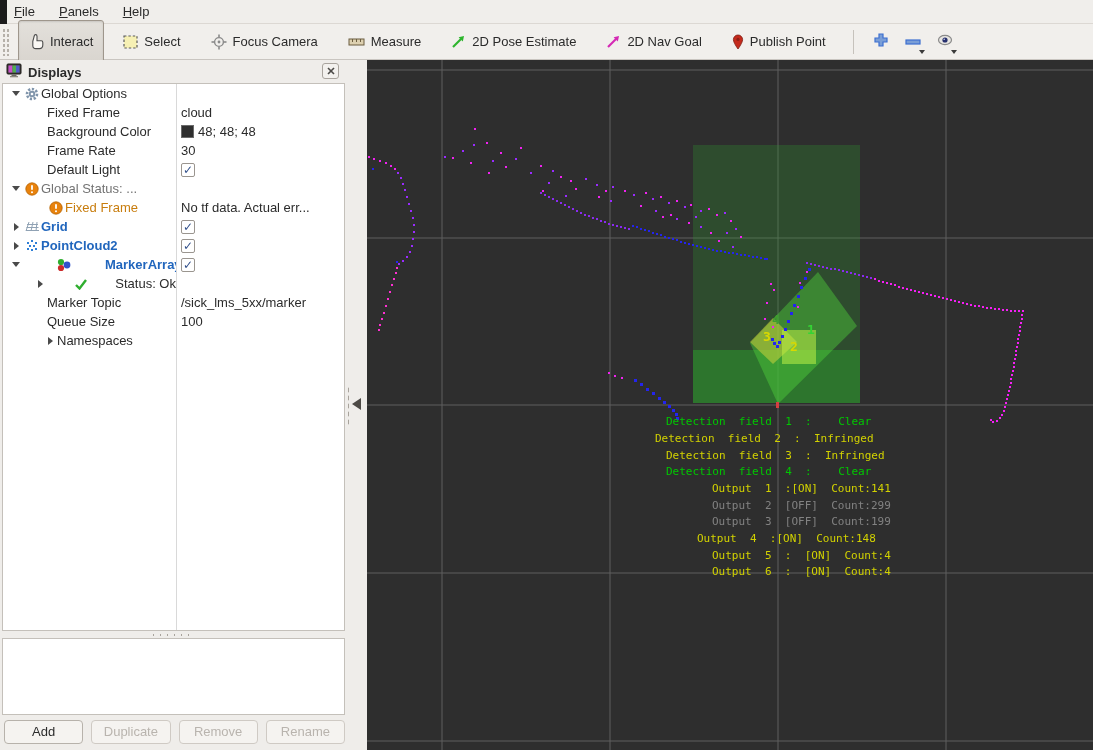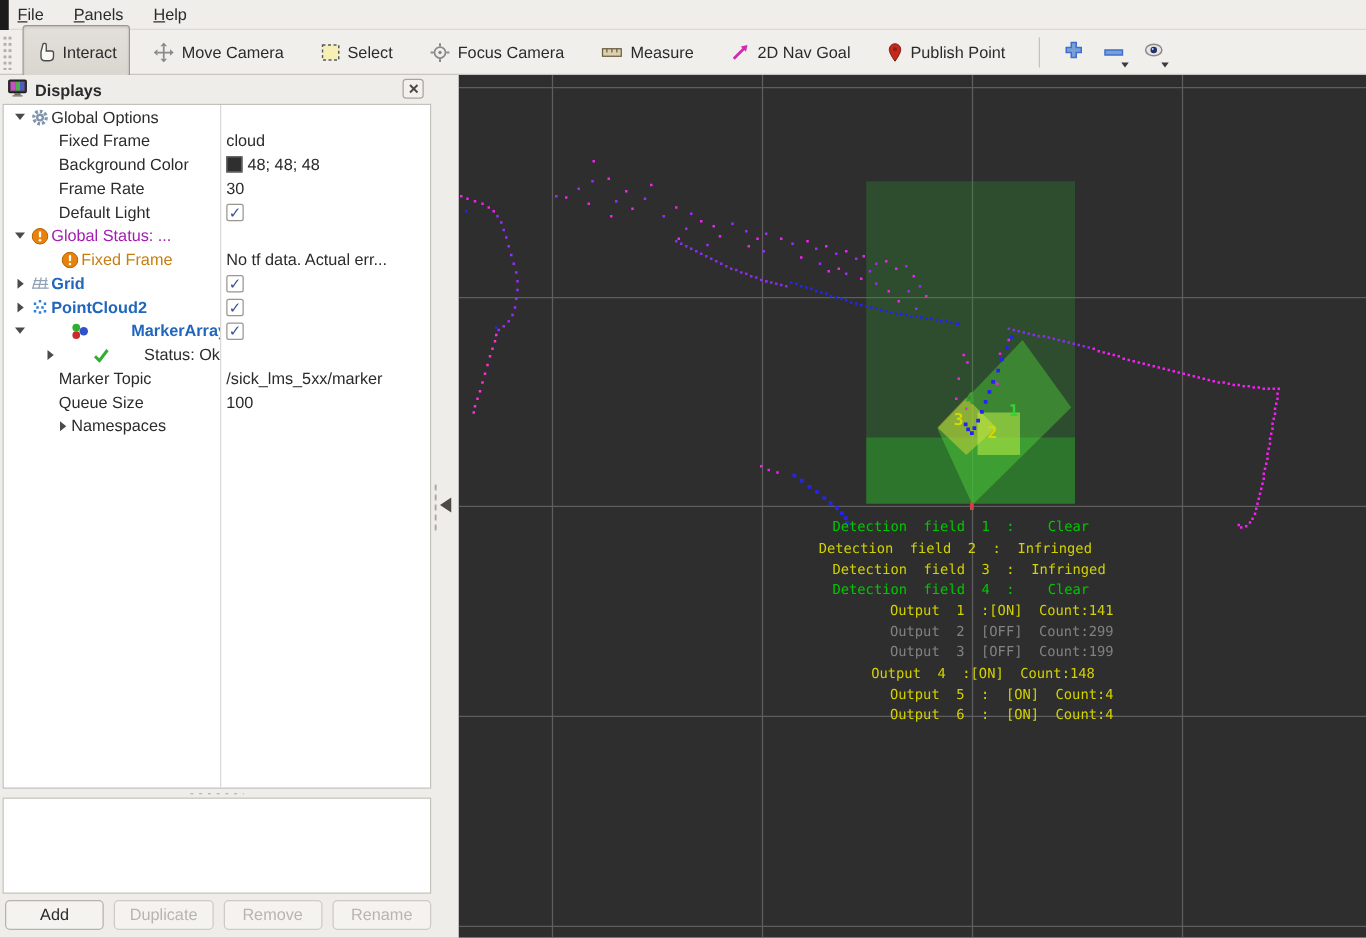--- a/index.html
+++ b/index.html
@@ -92,37 +92,20 @@
 
   <div class="tool-btn active">
     <span>
         <svg width="15" height="16" viewBox="0 0 15 16">
           <path d="M5.2 2.2 q0-1.6 1.4-1.6 q1.4 0 1.4 1.6 v4.6 h4.2 q1.6 0 1.6 1.6 v2.6 q0 3.6-3.4 3.6 h-3.4 q-3.2 0-3.2-3.2 v-4 z" fill="#faf8f4" stroke="#4c4c4c" stroke-width="1.1"></path>
         </svg>
       </span>
     <span>Interact</span>
   </div>
 
-  <div class="tool-btn">
-    <span>
-        <svg width="16" height="16" viewBox="0 0 16 16">
-          <g stroke="#8a8a8a" stroke-width="1.4">
-            <line x1="8" y1="3" x2="8" y2="13"></line>
-            <line x1="3" y1="8" x2="13" y2="8"></line>
-          </g>
-          <g fill="#8a8a8a">
-            <path d="M8 0 l2.6 3 h-5.2z"></path>
-            <path d="M8 16 l2.6-3 h-5.2z"></path>
-            <path d="M0 8 l3-2.6 v5.2z"></path>
-            <path d="M16 8 l-3-2.6 v5.2z"></path>
-          </g>
-        </svg>
-      </span>
-    <span>Move Camera</span>
-  </div>
 
   <div class="tool-btn">
     <span>
         <svg width="15" height="14" viewBox="0 0 15 14">
           <rect x="1" y="1" width="13" height="12" fill="#f6f0b4" stroke="#5a5a5a" stroke-width="1.2" stroke-dasharray="2.4 2"></rect>
         </svg>
       </span>
     <span>Select</span>
   </div>
 
@@ -149,20 +132,29 @@
           <g stroke="#6b5d3f" stroke-width="1">
             <line x1="4.5" y1="3" x2="4.5" y2="6"></line>
             <line x1="8.5" y1="3" x2="8.5" y2="6"></line>
             <line x1="12.5" y1="3" x2="12.5" y2="6"></line>
           </g>
         </svg>
       </span>
     <span>Measure</span>
   </div>
 
+  <div class="tool-btn">
+    <span>
+        <svg width="15" height="15" viewBox="0 0 15 15">
+          <line x1="2" y1="13" x2="10" y2="5" stroke="#2db52d" stroke-width="2.2"></line>
+          <path d="M13 2 l-1.2 5.4 -4.2-4.2z" fill="#2db52d"></path>
+        </svg>
+      </span>
+    <span>2D Pose Estimate</span>
+  </div>
 
   <div class="tool-btn">
     <span>
         <svg width="15" height="15" viewBox="0 0 15 15">
           <line x1="2" y1="13" x2="10" y2="5" stroke="#d428b4" stroke-width="2.2"></line>
           <path d="M13 2 l-1.2 5.4 -4.2-4.2z" fill="#d428b4"></path>
         </svg>
       </span>
     <span>2D Nav Goal</span>
   </div>
@@ -282,21 +274,21 @@
             <span class="arrow">
               <span class="arr-down"></span>
             </span>
             <span class="ticon">
               <svg width="14" height="14" viewBox="0 0 14 14">
                 <circle cx="7" cy="7" r="6.2" fill="#e8820c" stroke="#b56200" stroke-width="0.8"></circle>
                 <rect x="6.1" y="3" width="1.8" height="5" rx="0.9" fill="#fff"></rect>
                 <circle cx="7" cy="10.2" r="1" fill="#fff"></circle>
               </svg>
             </span>
-            <span class="tlabel" style="color: #a21caf;">Global Status: ...</span>
+            <span class="tlabel" style="color: #737373;">Global Status: ...</span>
           </div>
         </div>
         <div class="trow">
           <div class="lab-zone" style="padding-left: 30px;">
             <span class="arrow"></span>
             <span class="ticon">
               <svg width="14" height="14" viewBox="0 0 14 14">
                 <circle cx="7" cy="7" r="6.2" fill="#e8820c" stroke="#b56200" stroke-width="0.8"></circle>
                 <rect x="6.1" y="3" width="1.8" height="5" rx="0.9" fill="#fff"></rect>
                 <circle cx="7" cy="10.2" r="1" fill="#fff"></circle>

